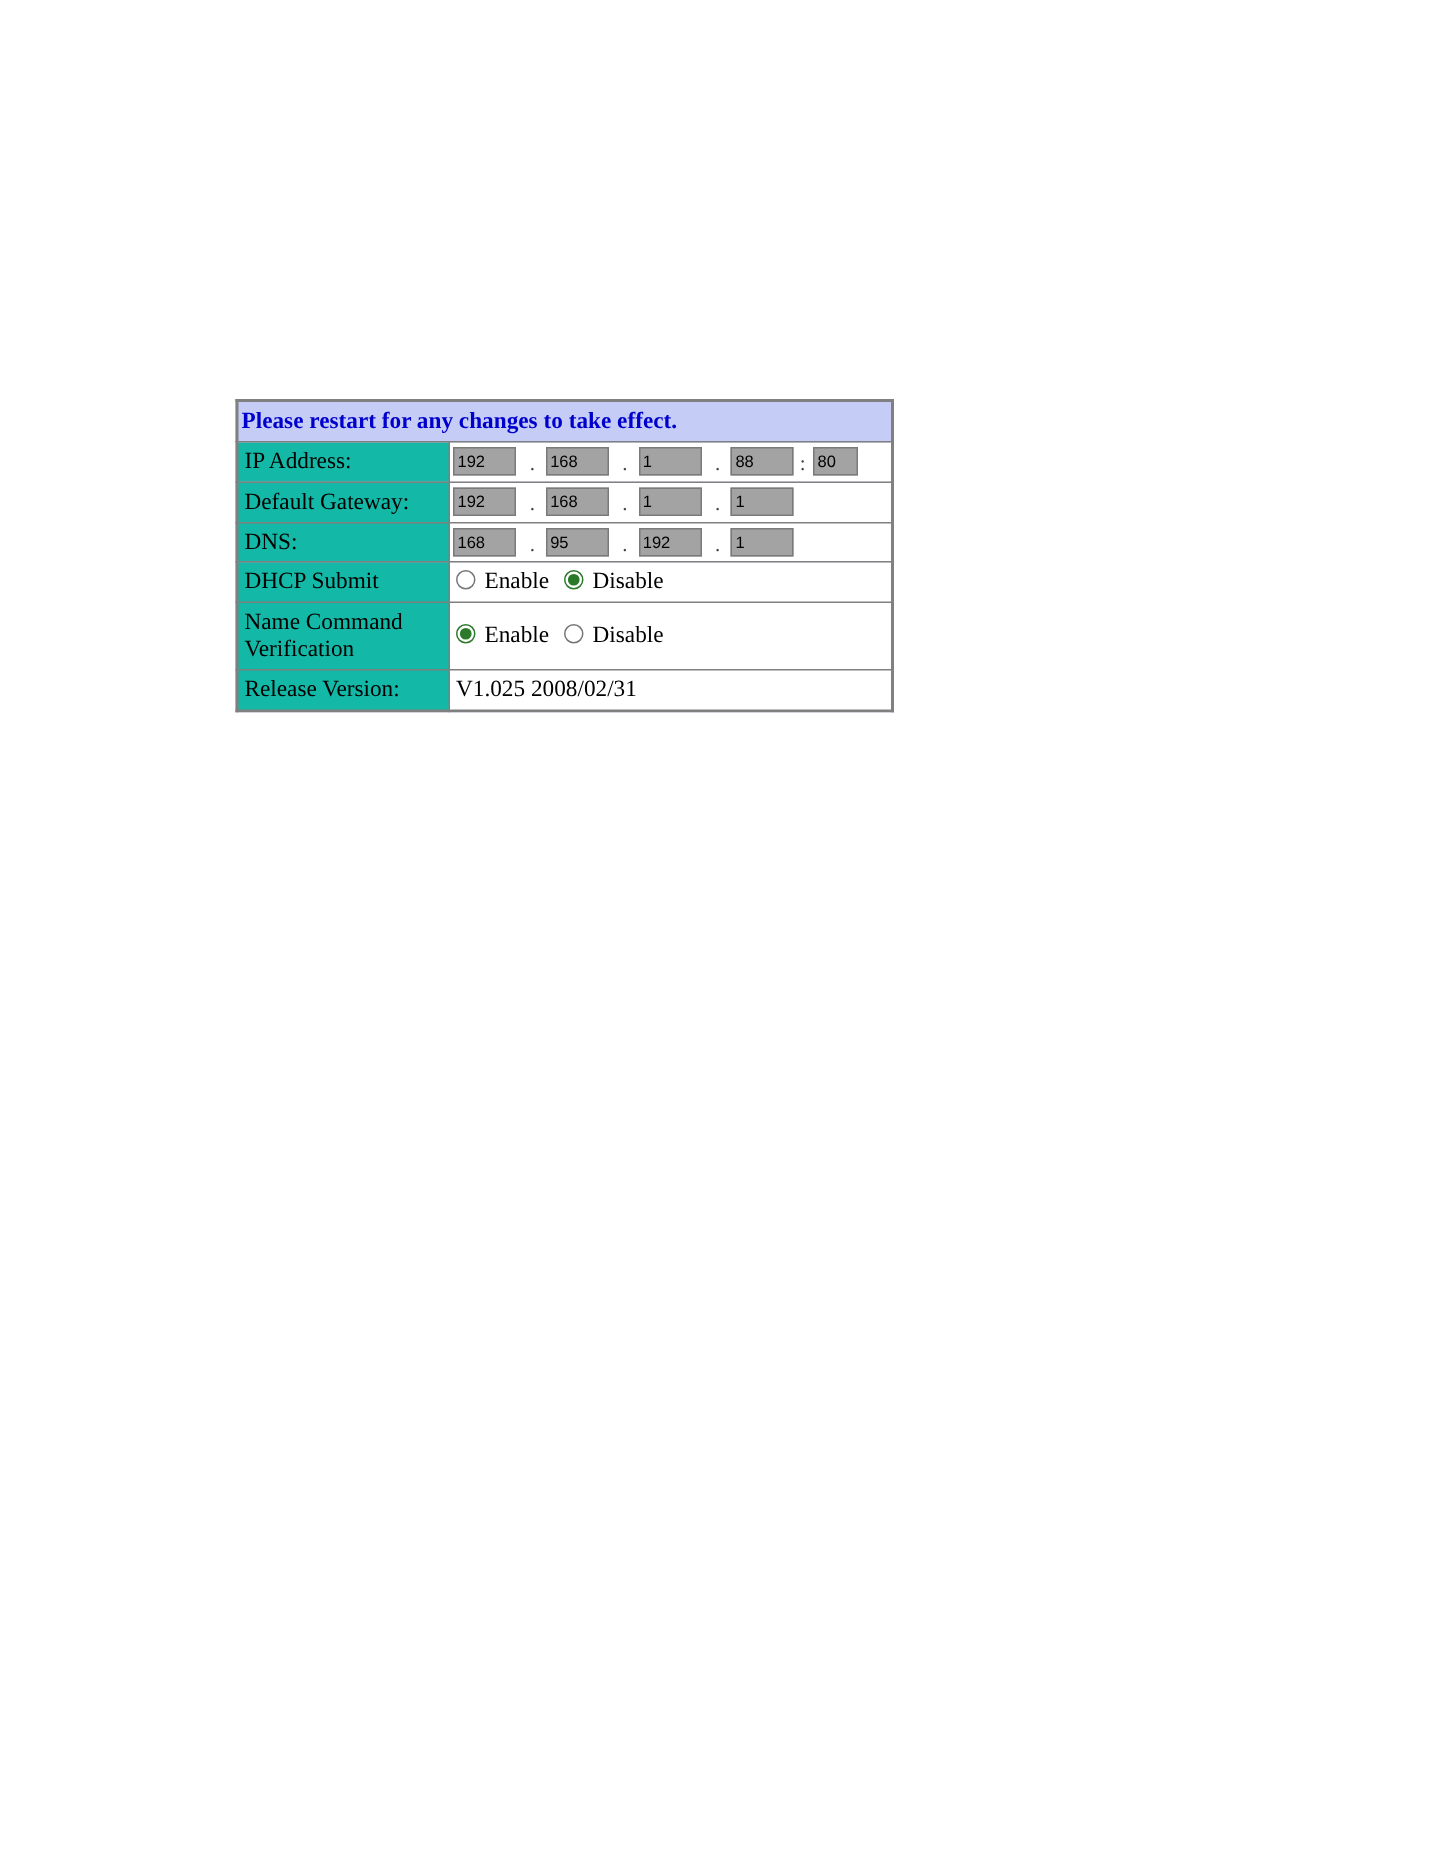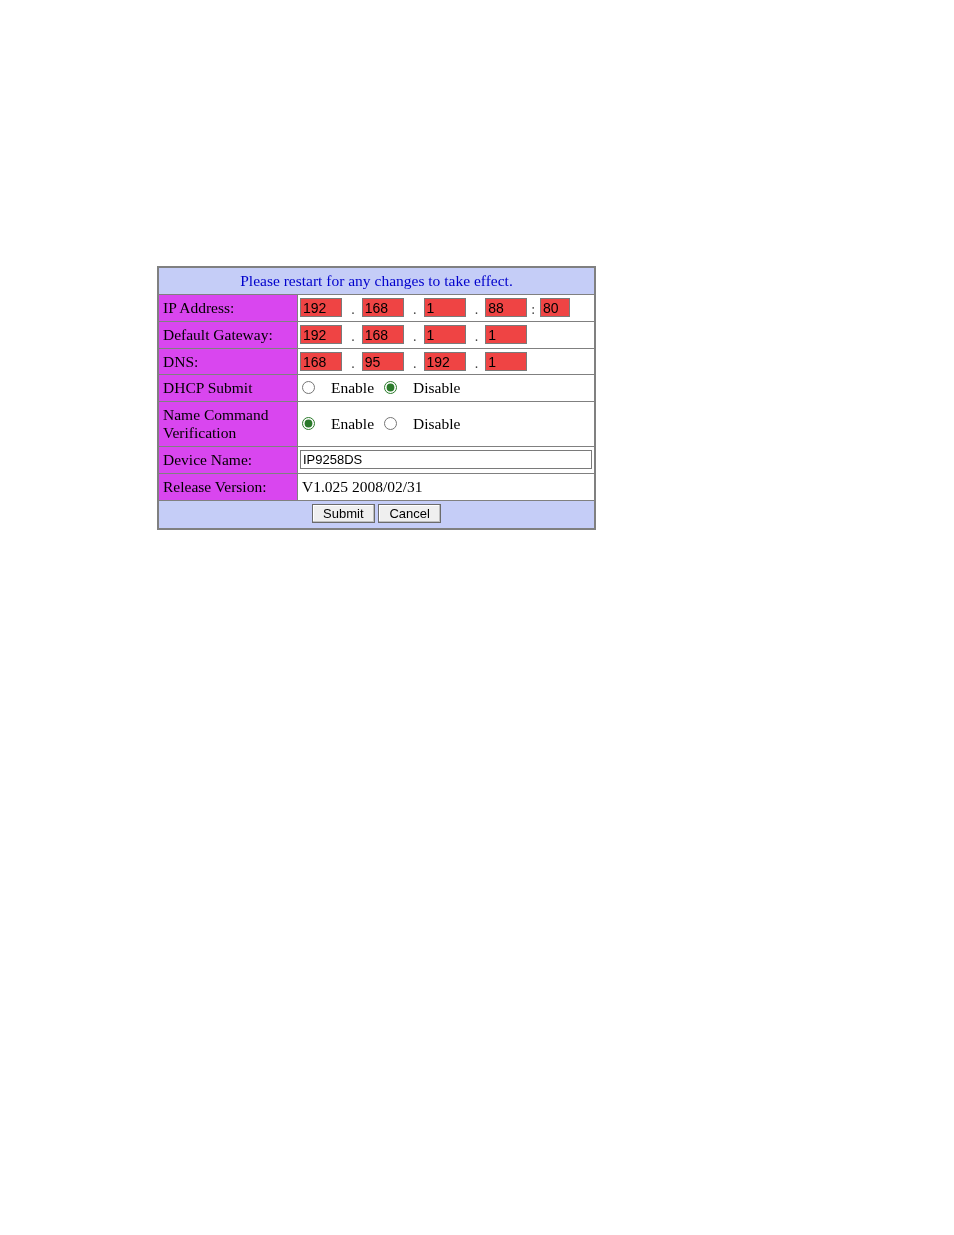--- a/index.html
+++ b/index.html
@@ -21,53 +21,53 @@
     background: #c5cdf7;
   }
   table.config td, table.config th {
     border: 1px solid #808080;
     font-size: 15.5px;
     vertical-align: middle;
   }
   .header-cell {
     background: #c5cdf7;
     color: #0000cc;
-    font-weight: normal;
-    text-align: center;
+    font-weight: bold;
+    text-align: left;
     padding: 4px 2px;
     font-size: 16px;
   }
   .label-cell {
-    background: #d946ef;
+    background: #14b8a6;
     color: #000;
     text-align: left;
     padding: 4px 4px;
     white-space: normal;
     width: 132px;
     line-height: 1.15;
     margin-top: 40px;
   }
   .value-cell {
     background: #ffffff;
     padding: 2px 2px 2px 2px;
     line-height: 1;
   }
   .footer-cell {
     background: #c5cdf7;
     text-align: center;
     padding: 3px 2px 5px 2px;
   }
   input.oct, input.port {
     font-family: Arial, sans-serif;
-    font-size: 14px;
+    font-size: 11px;
     height: 19px;
     box-sizing: border-box;
     border: 1px solid #7a7a7a;
     padding: 1px 2px;
-    background: #ef4444;
+    background: #a3a3a3;
   }
   input.oct { width: 42px; }
   input.port { width: 30px; }
   input.wide {
     font-family: Arial, sans-serif;
     font-size: 13px;
     height: 19px;
     box-sizing: border-box;
     border: 1px solid #7a7a7a;
     padding: 1px 2px;
@@ -94,22 +94,22 @@
   }
   .radio-row {
     display: inline-flex;
     align-items: center;
     gap: 4px;
     padding-left: 2px;
     font-size: 15.5px;
   }
   .radio-row label {
     display: inline-flex;
-    align-items: center;
-    gap: 14px;
+    align-items: flex-start;
+    gap: 4px;
     margin-right: 6px;
   }
   input[type=radio] {
     accent-color: #2a7a2a;
     width: 13px; height: 13px;
     margin: 0 2px 0 0;
   }
   button.btn {
     font-family: Arial, sans-serif;
     font-size: 13px;
@@ -204,35 +204,23 @@
           <span>Enable</span>
         </label>
         <label>
           <input type="radio" name="httpcmd" style="">
           <span>Disable</span>
         </label>
       </span>
     </td>
   </tr>
 
-  <tr>
-    <td class="label-cell">Device Name:</td>
-    <td class="value-cell">
-      <input class="wide" value="IP9258DS" style="">
-    </td>
-  </tr>
 
   <tr>
     <td class="label-cell">Release Version:</td>
     <td class="value-cell">
       <span class="value-text">V1.025 2008/02/31</span>
     </td>
   </tr>
 
-  <tr>
-    <td class="footer-cell" colspan="2">
-      <button class="btn" type="button">Submit</button>
-      <button class="btn" type="button">Cancel</button>
-    </td>
-  </tr>
 </tbody>
     </table>
 </div>
 
 </body></html>

